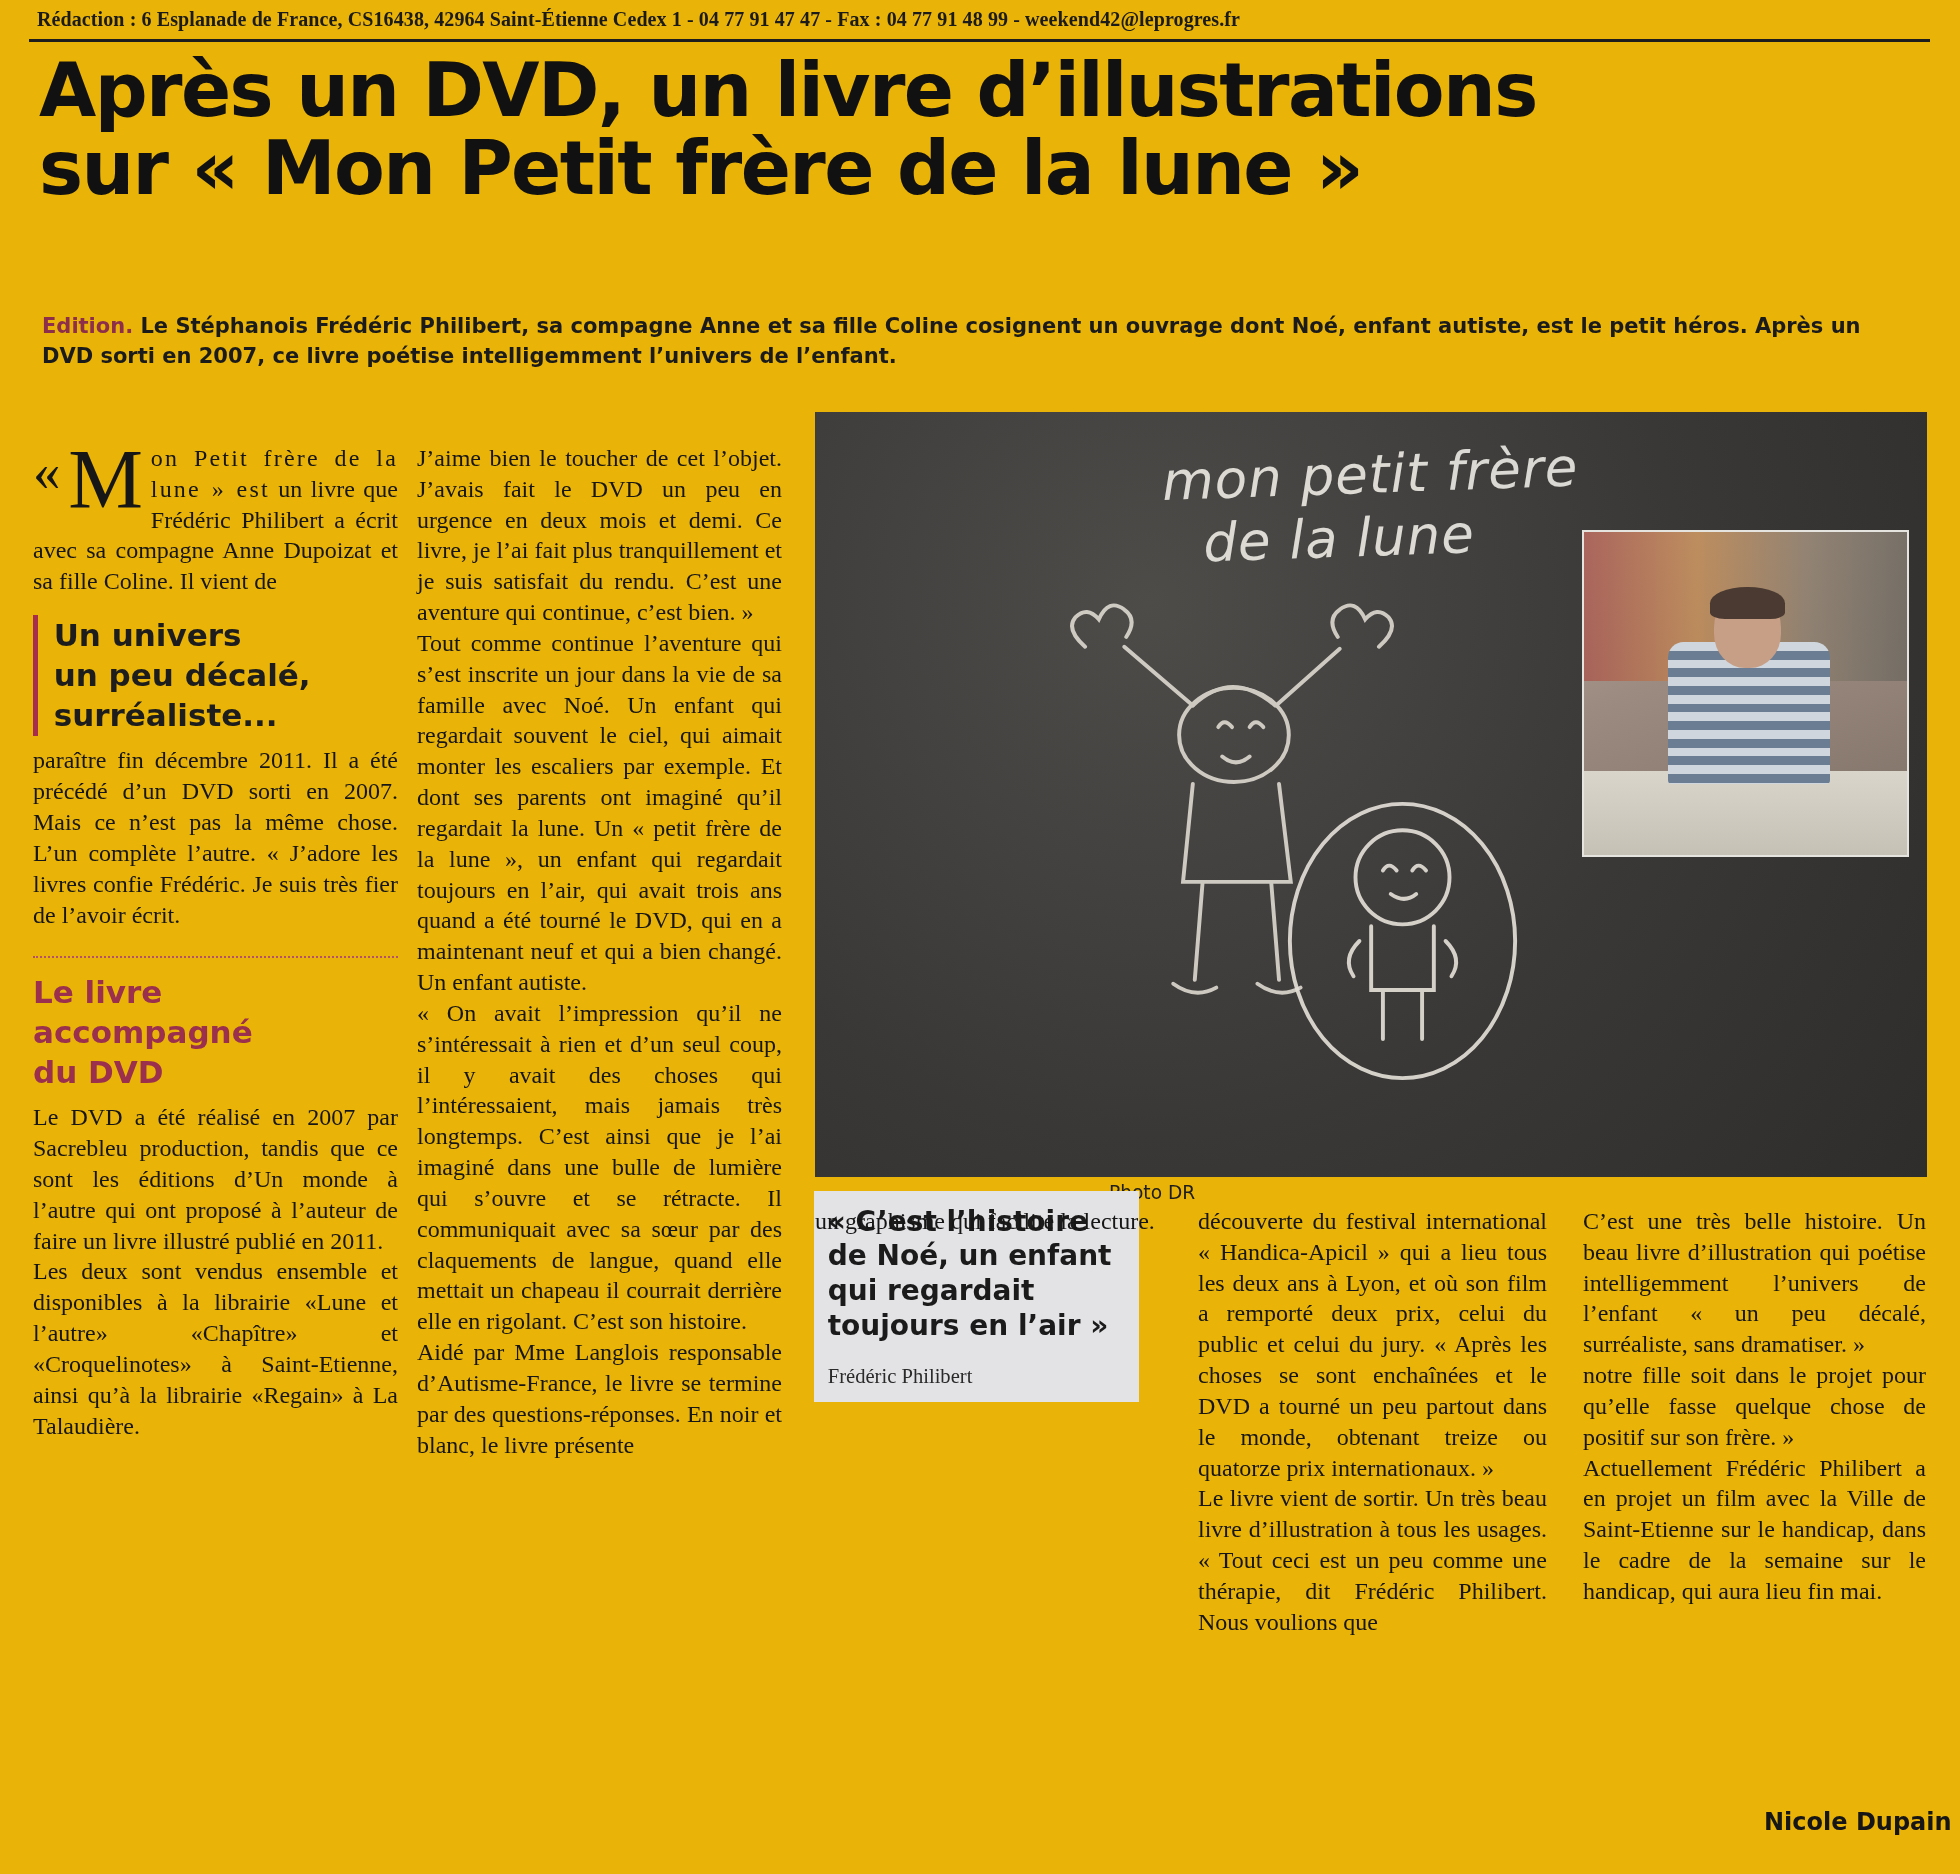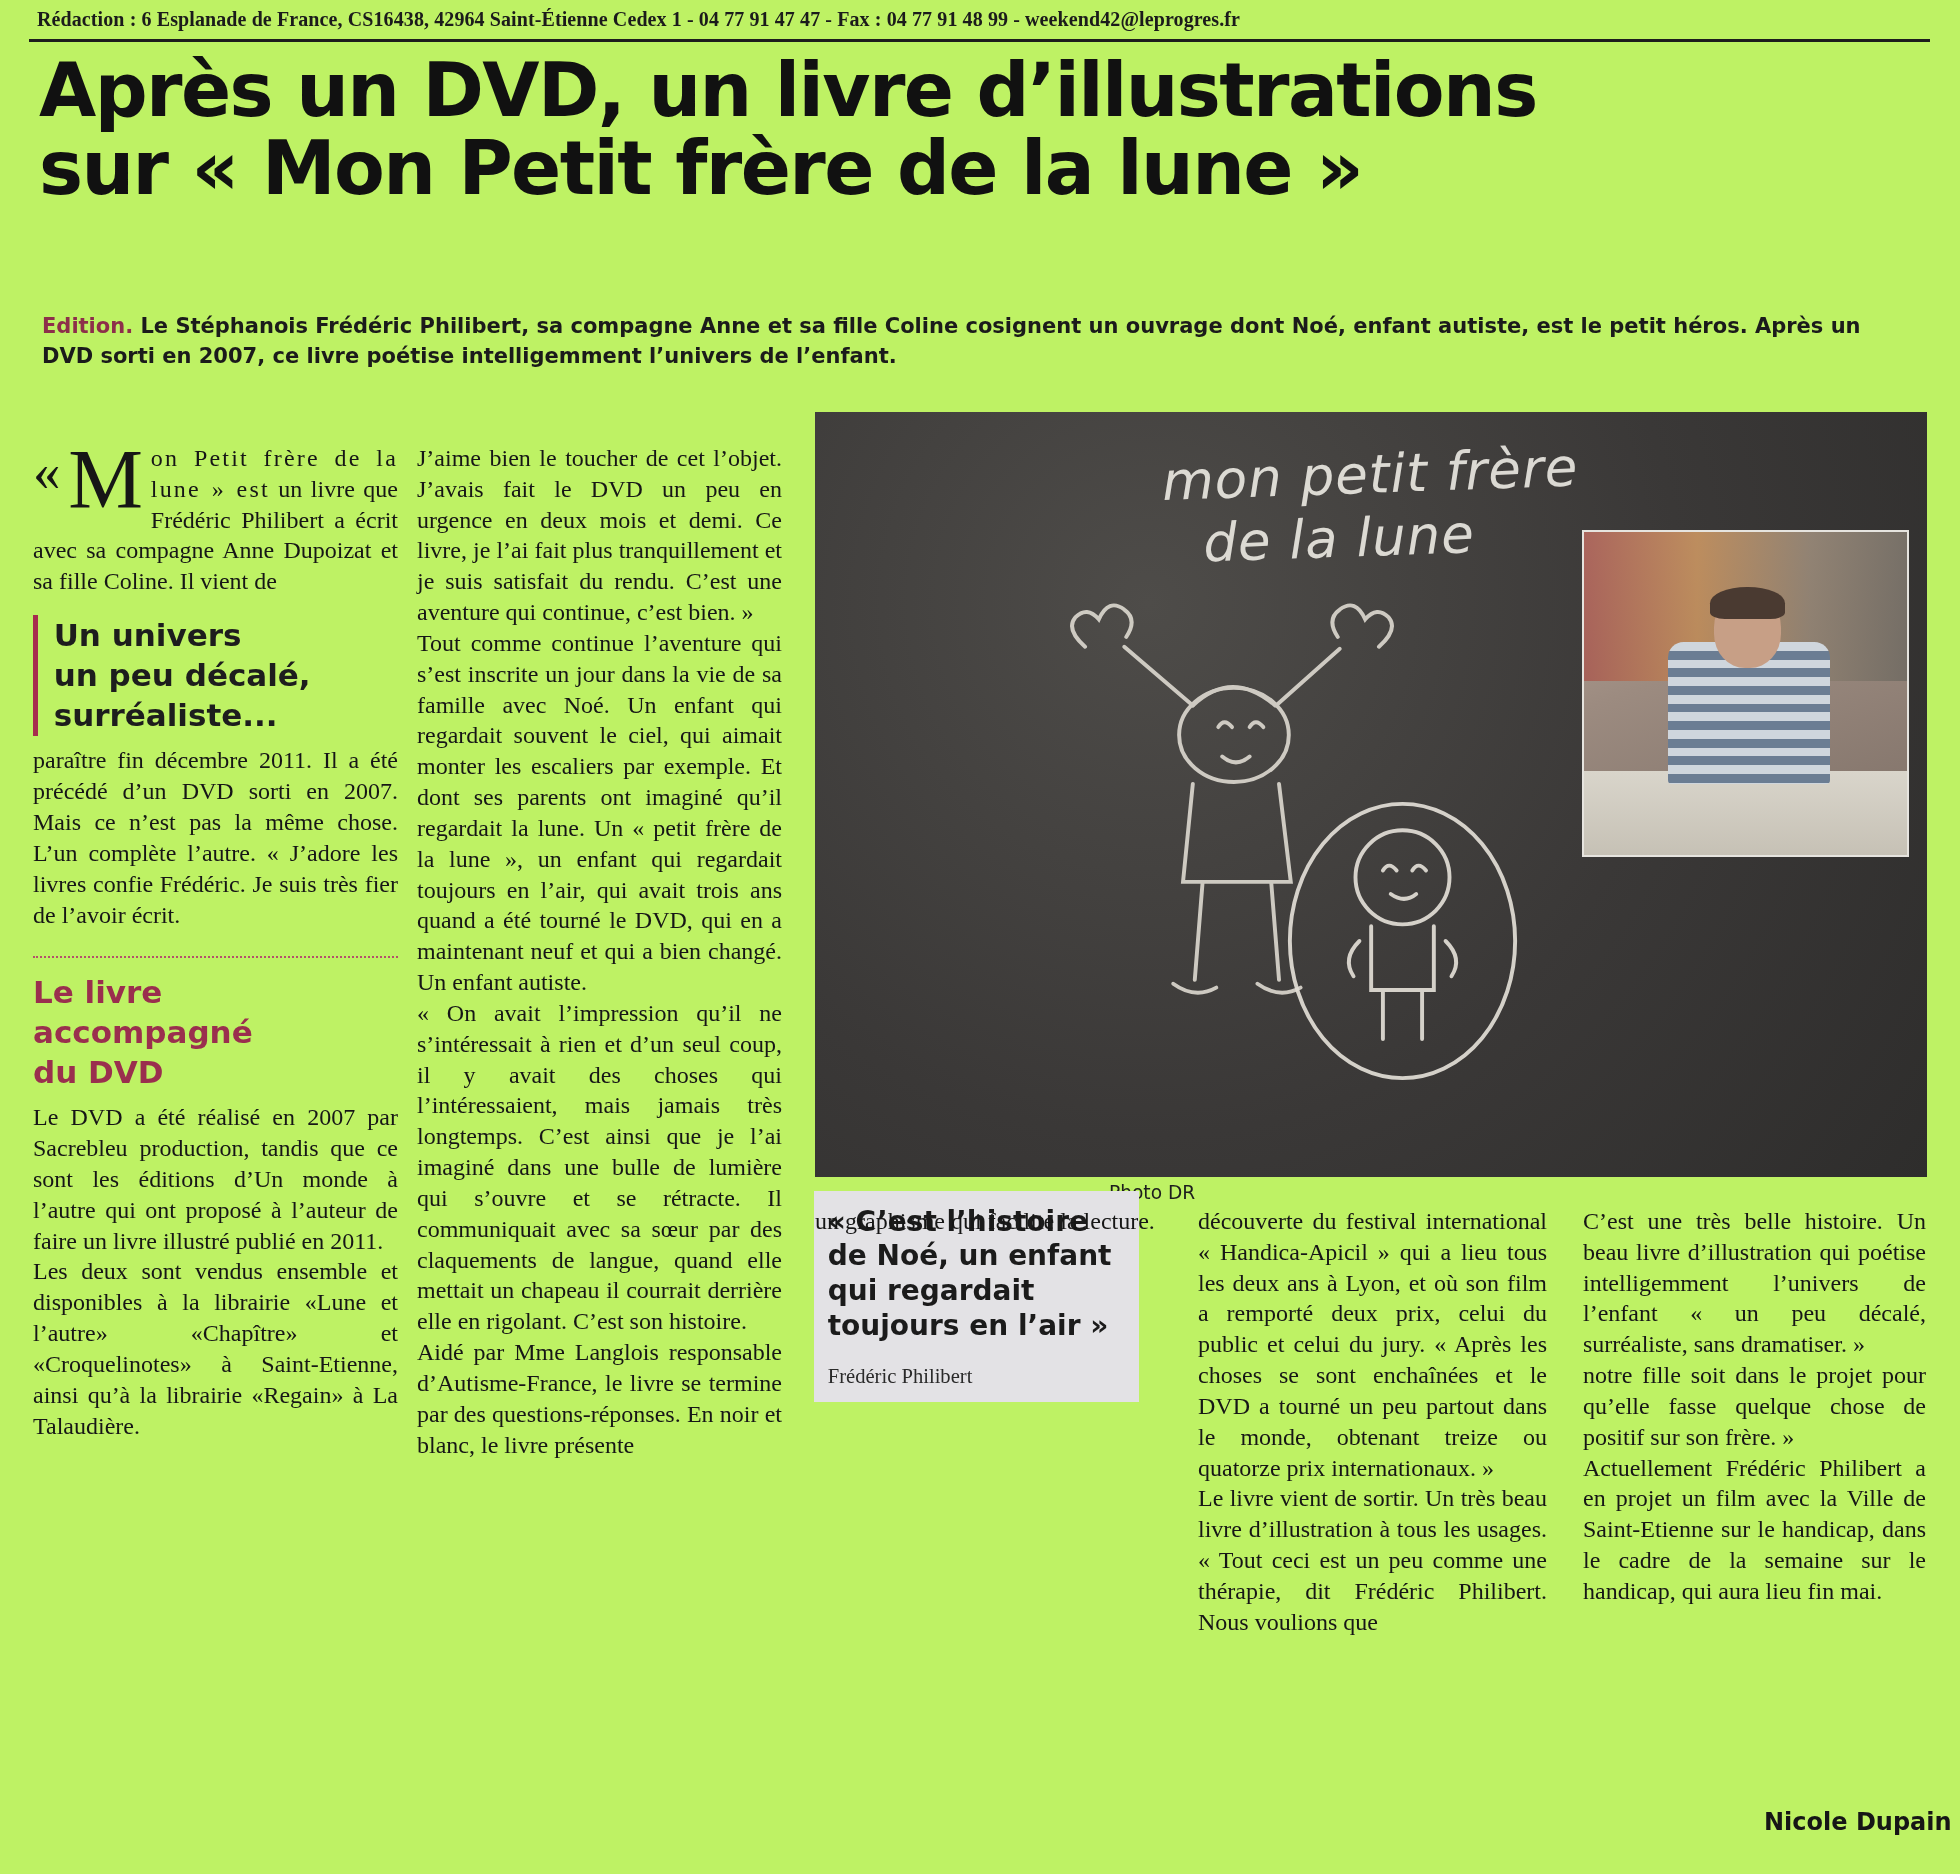--- a/index.html
+++ b/index.html
@@ -12,21 +12,21 @@
     height: 1874px;
     font-family: "Liberation Serif", serif;
     color: #1a1a1a;
     position: relative;
     overflow: hidden;
   }
   
   .page {
     position: absolute;
     inset: 0;
-    background: #bef264;
+    background: #eab308;
   }
   .paper-inner {
     position: absolute;
     left: 0; top: 0; right: 0; bottom: 0;
     padding: 0;
   }
 
   
   .masthead {
     position: absolute;

